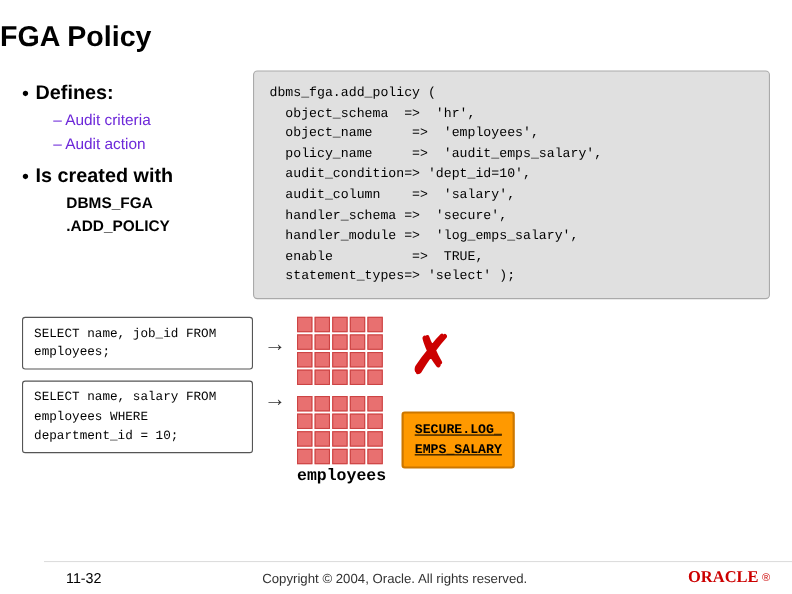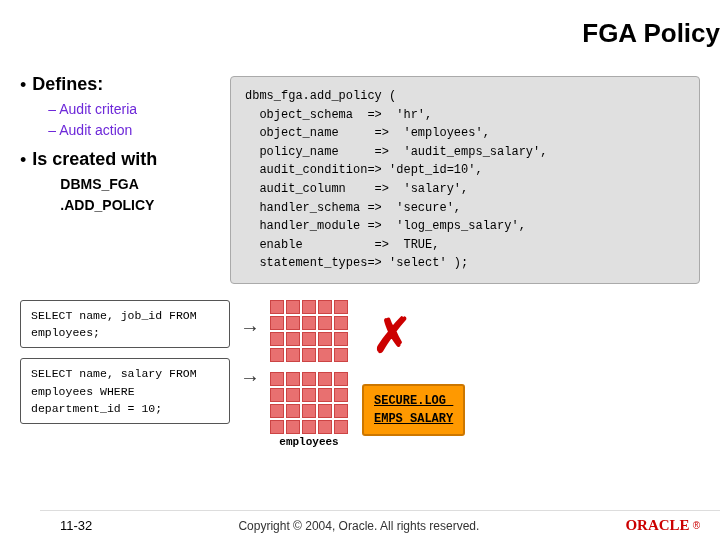--- a/index.html
+++ b/index.html
@@ -7,21 +7,21 @@
       width: 720px;
       height: 540px;
       background: #fff;
       font-family: Arial, Helvetica, sans-serif;
       overflow: hidden;
       position: relative;
     }
 
     
     .page-title {
-      text-align: right;
+      text-align: left;
       font-size: 26px;
       font-weight: bold;
       padding: 18px 0 10px 0;
       color: #000;
     }
 
     
     .main-content {
       display: flex;
       flex-direction: row;
@@ -88,21 +88,20 @@
       background: #e0e0e0;
       border: 1px solid #aaa;
       border-radius: 4px;
       padding: 10px 14px;
       font-family: 'Courier New', Courier, monospace;
       font-size: 12px;
       color: #000;
       flex: 1;
       line-height: 1.55;
       white-space: pre;
-      margin-top: 12px;
     }
 
     .sql-box {
       background: #fff;
       border: 1.5px solid #555;
       border-radius: 3px;
       padding: 6px 10px;
       font-family: 'Courier New', Courier, monospace;
       font-size: 11.5px;
       color: #000;
@@ -128,21 +127,21 @@
       font-size: 12px;
       font-weight: bold;
       color: #000;
       line-height: 1.5;
       text-decoration: underline;
     }
 
     
     .employees-label {
       font-family: 'Courier New', Courier, monospace;
-      font-size: 11px;
+      font-size: 15px;
       font-weight: bold;
       color: #000;
       text-align: center;
       margin-top: 2px;
     }
 
     
     .footer {
       position: absolute;
       bottom: 0;

